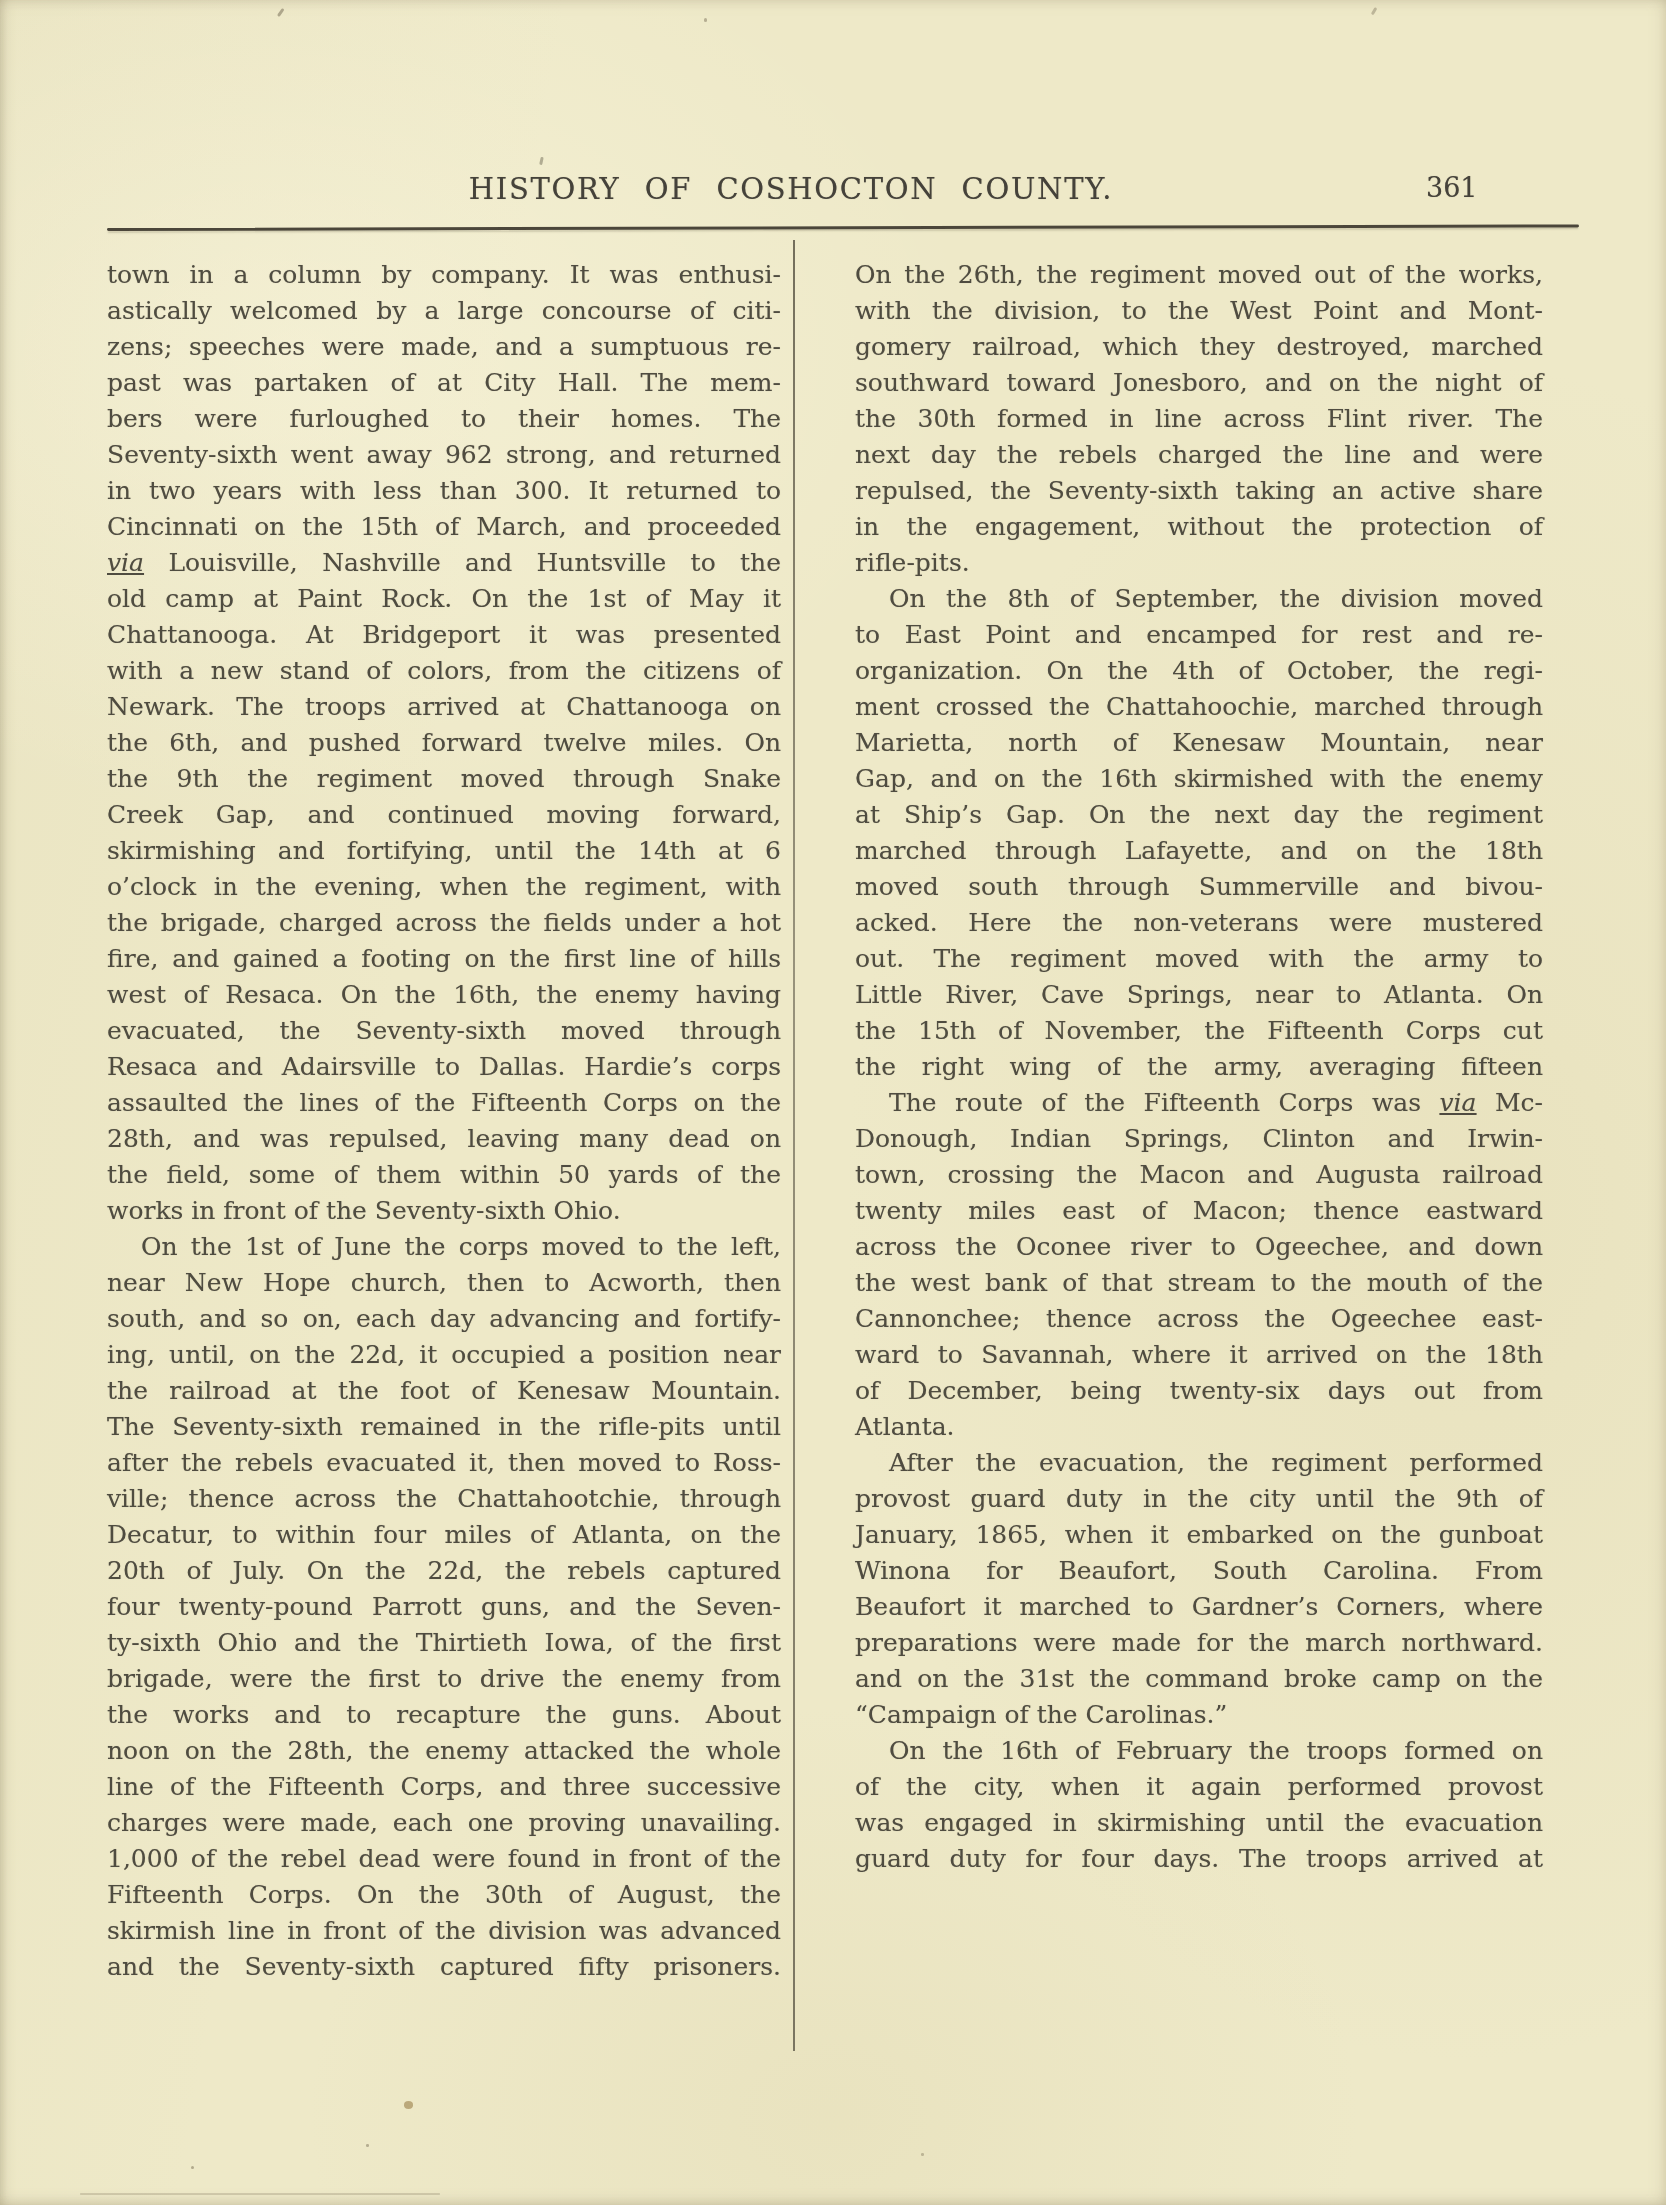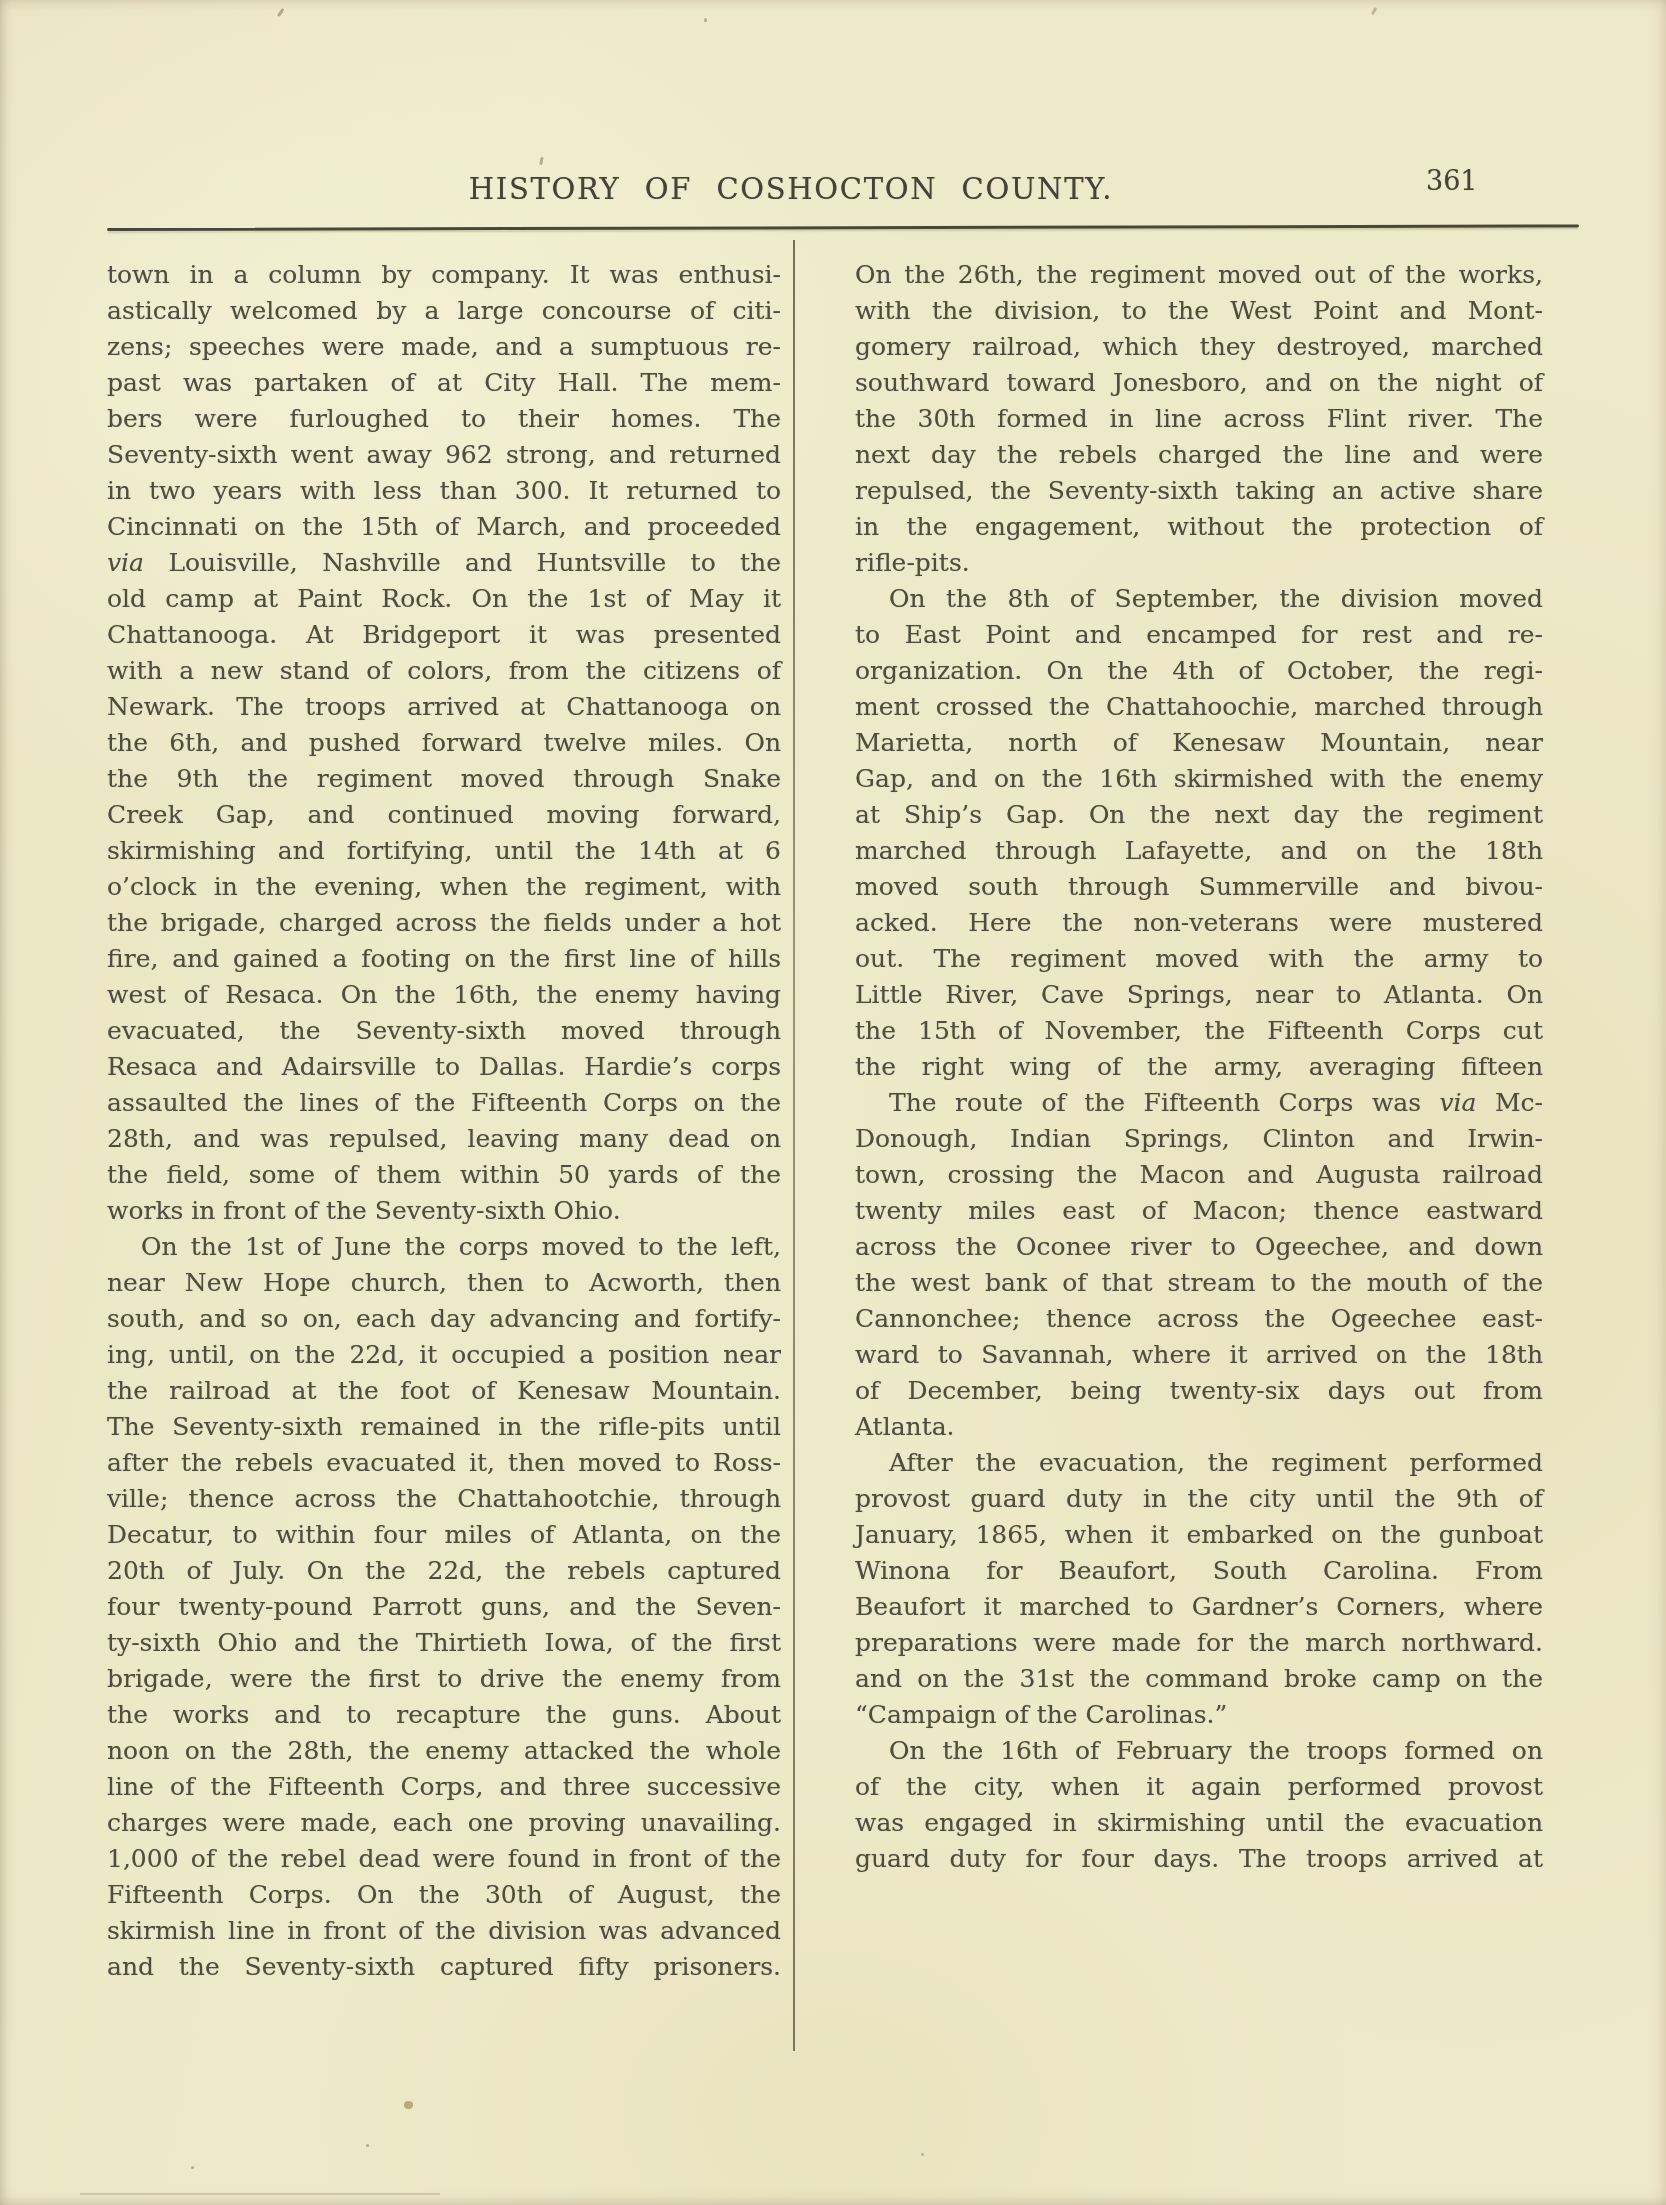--- a/index.html
+++ b/index.html
@@ -21,21 +21,21 @@
     font-family:"DejaVu Serif","Liberation Serif",serif;
     color:rgba(72,69,58,.94);
   }
   .header-title{
     position:absolute;top:173px;left:791px;transform:translateX(-50%);
     white-space:nowrap;
     font-size:29px;line-height:32px;letter-spacing:1.7px;word-spacing:13.4px;
     color:#45423a;text-shadow:0 0 0.8px rgba(69,66,58,.45);
   }
   .page-number{
-    position:absolute;top:166px;left:1426px;
+    position:absolute;top:173px;left:1426px;
     font-size:27px;line-height:30px;color:#45423a;
     text-shadow:0 0 0.8px rgba(69,66,58,.4);
   }
   .head-rule{
     position:absolute;left:107px;top:228px;width:1472px;height:3.4px;
     background:#4b463a;border-radius:1.7px;
     transform:rotate(-0.14deg);transform-origin:left center;
     box-shadow:0 2.5px 1.7px -0.8px rgba(104,96,74,.35);
   }
   .col-divider{
@@ -45,21 +45,21 @@
   .col{
     position:absolute;top:257px;
     font-size:25px;line-height:36px;
     text-shadow:0 0 0.8px rgba(72,69,58,.35);
   }
   .col-left{left:107px;width:674px;}
   .col-right{left:855px;width:688px;}
   .line{text-align:justify;text-align-last:justify;white-space:normal;}
   .line.end{text-align-last:left;}
   .line.indent{text-indent:34px;}
-  .line i{font-style:italic;}
+  .line i{font-style:italic;text-decoration:underline;}
   
   .speck{position:absolute;border-radius:50%;}
   .speck-a{left:404px;top:2101px;width:9.2px;height:7.5px;background:rgba(146,117,62,.55);filter:blur(0.4px);}
   .speck-b{left:191px;top:2166px;width:3.4px;height:3.4px;background:rgba(115,105,80,.5);}
   .speck-c{left:366px;top:2144px;width:2.5px;height:2.5px;background:rgba(115,105,80,.45);}
   .speck-d{left:540px;top:157px;width:3.4px;height:7.5px;background:rgba(100,95,75,.45);border-radius:1.7px;transform:rotate(12deg);}
   .speck-e{left:276px;top:11px;width:9.2px;height:2.5px;background:rgba(112,102,80,.5);border-radius:1.7px;transform:rotate(-55deg);}
   .speck-f{left:704px;top:18.4px;width:3.4px;height:3.4px;background:rgba(112,102,80,.45);}
   .speck-g{left:1370px;top:10px;width:7.5px;height:2.5px;background:rgba(118,108,84,.4);border-radius:1.7px;transform:rotate(-60deg);}
   .speck-h{left:921px;top:2153px;width:2.5px;height:2.5px;background:rgba(120,110,85,.4);}

